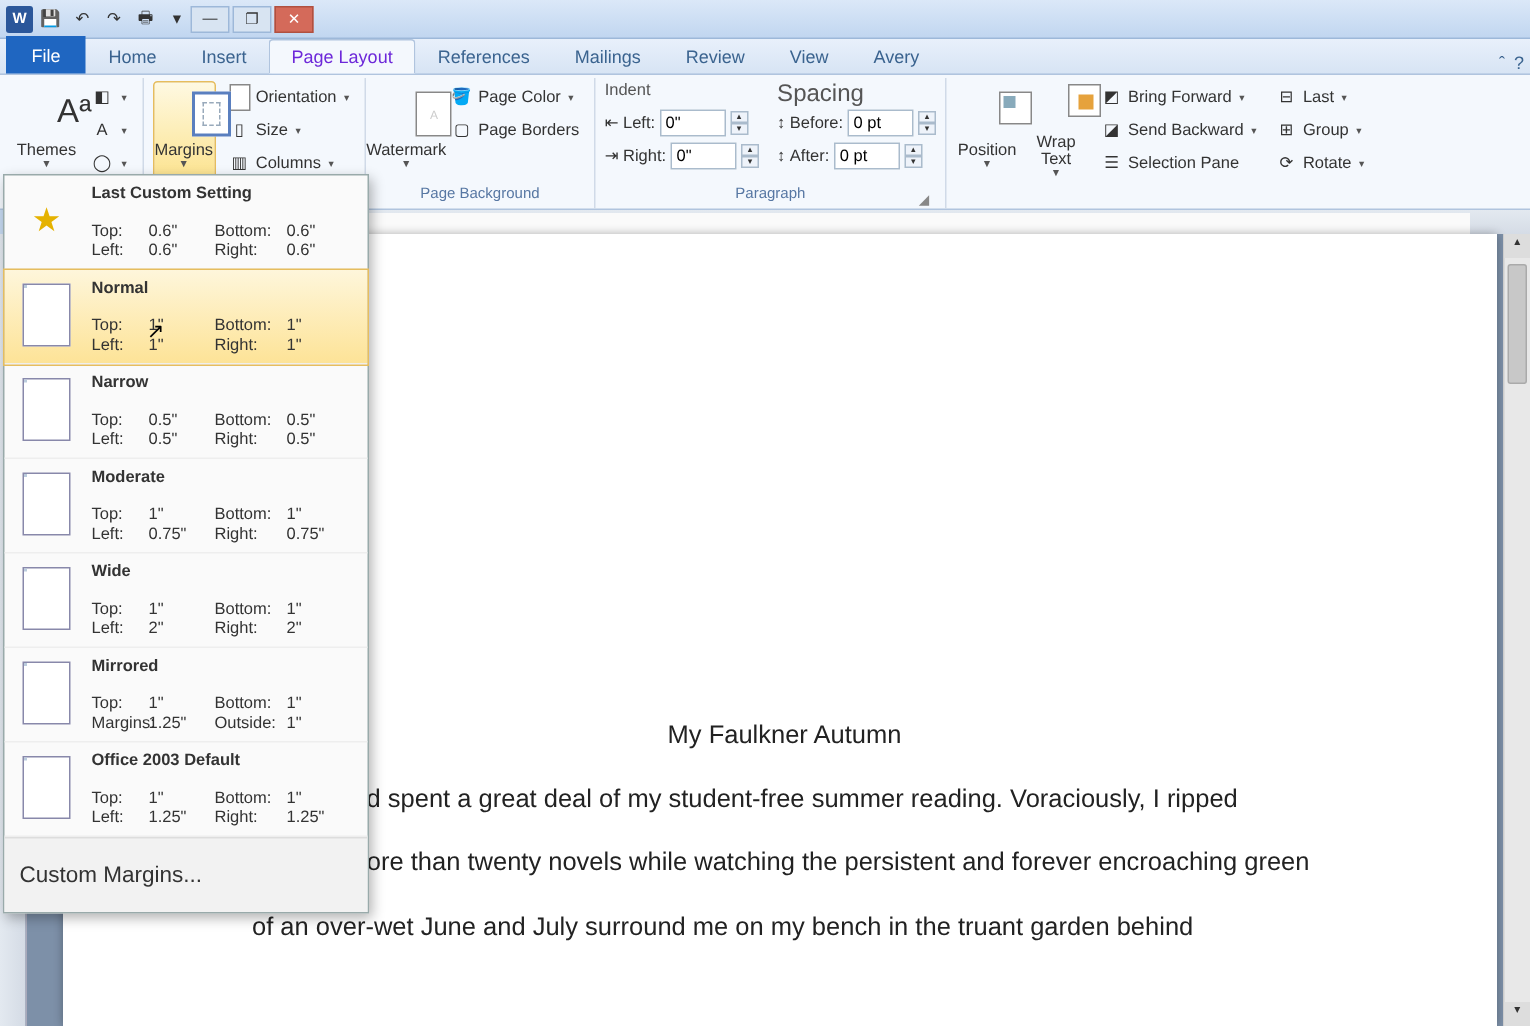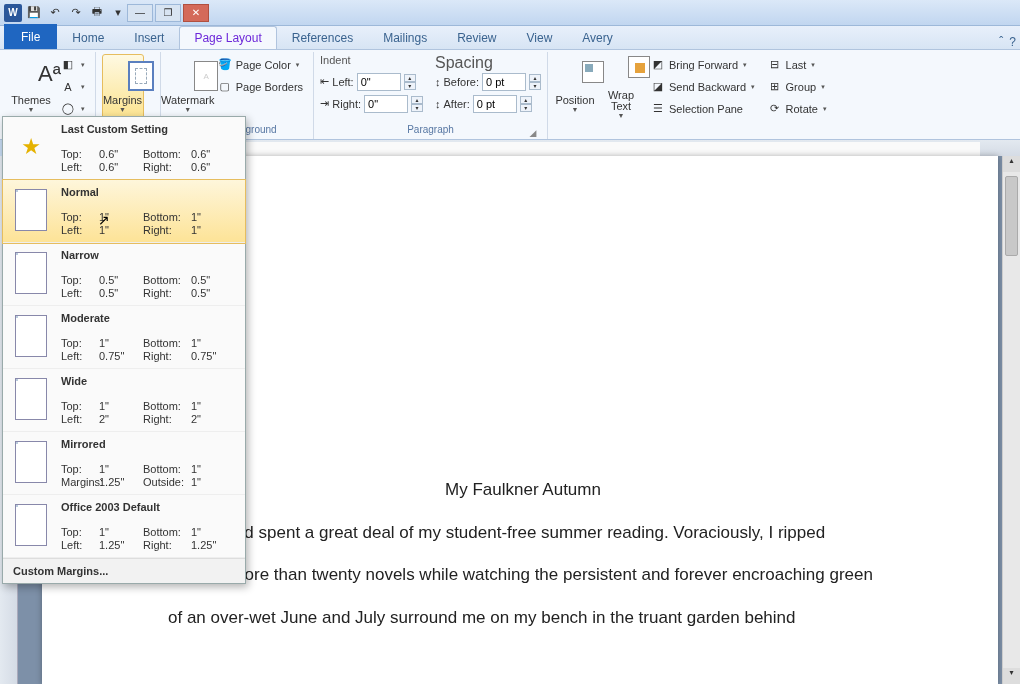--- a/index.html
+++ b/index.html
@@ -48,21 +48,21 @@
 
 .dropdown { position:absolute; top:116px; left:2px; width:244px; background:#fafafa; border:1px solid #9aa; box-shadow:2px 3px 8px rgba(0,0,0,0.3); z-index:100; }
 .ddrow { display:flex; padding:6px 8px; border-bottom:1px solid #eee; cursor:pointer; }
 .ddrow:hover, .ddrow.hl { background:linear-gradient(#fef6db,#fde397); outline:1px solid #e6bd5e; }
 .ddico { width:40px; height:48px; margin-right:10px; display:flex; align-items:center; justify-content:center; }
 .ddpage { width:32px; height:42px; border:1px solid #88a; background:#fff; position:relative; }
 .ddpage::after { content:""; position:absolute; border:1px solid #bcd; }
 .ddinfo { flex:1; font-size:11px; color:#333; }
 .ddinfo b { font-weight:bold; display:block; margin-bottom:2px; }
 .ddgrid { display:grid; grid-template-columns: 38px 44px 48px 36px; row-gap:1px; font-size:11px;margin-top:13px; }
-.ddfoot { padding:6px 10px; font-size:11px; background:#f2f2f2; border-top:1px solid #ddd;font-weight:bold; }
+.ddfoot { padding:16px 10px; font-size:15px; background:#f2f2f2; border-top:1px solid #ddd; }
 
 
 .ruler { height:18px; background:linear-gradient(#e3e9f0,#d4dbe5); border-bottom:1px solid #aab; margin-left:18px; position:relative; }
 .ruler .whitepart{ position:absolute; top:2px; height:14px; left:154px; right:40px; background:#fafafa; }
 
 
 .docwrap { position:absolute; top:156px; left:0; right:0; bottom:0; background:#7d90a8; display:flex; }
 .vruler { width:18px; background:linear-gradient(90deg,#e3e9f0,#d4dbe5); border-right:1px solid #aab; }
 .page { background:#fff; margin:0 0 0 24px; width:956px; height:100%; box-shadow:0 0 6px rgba(0,0,0,0.3); padding:50px 120px 20px 126px; font-family:"Times New Roman",serif; font-size:17px; color:#222; line-height:2.5; position:relative; }
 .page .hdr { text-align:left; color:#666; font-size:18px; margin-bottom:30px; }
@@ -154,20 +154,39 @@
 
   <div class="group">
     <div class="body">
       <div class="vbtn hot">
         <div class="ic">
             <div class="i-margins"></div>
           </div>
         <div class="lbl">Margins</div>
           <div class="dd">▼</div>
       </div>
+      <div class="stack">
+        <div class="hbtn">
+            <span class="sq">
+              <div class="i-orient"></div>
+            </span>
+            <span>Orientation</span>
+            <span class="dd">▾</span>
+          </div>
+        <div class="hbtn">
+            <span class="sq">▯</span>
+            <span>Size</span>
+            <span class="dd">▾</span>
+          </div>
+        <div class="hbtn">
+            <span class="sq">▥</span>
+            <span>Columns</span>
+            <span class="dd">▾</span>
+          </div>
+      </div>
     </div>
     <div class="gname"><span>Page Setup</span><span class="glauncher">◢</span></div>
   </div>
 
   <div class="group">
     <div class="body">
       <div class="vbtn">
         <div class="ic">
             <div class="i-wmark">A</div>
           </div>

